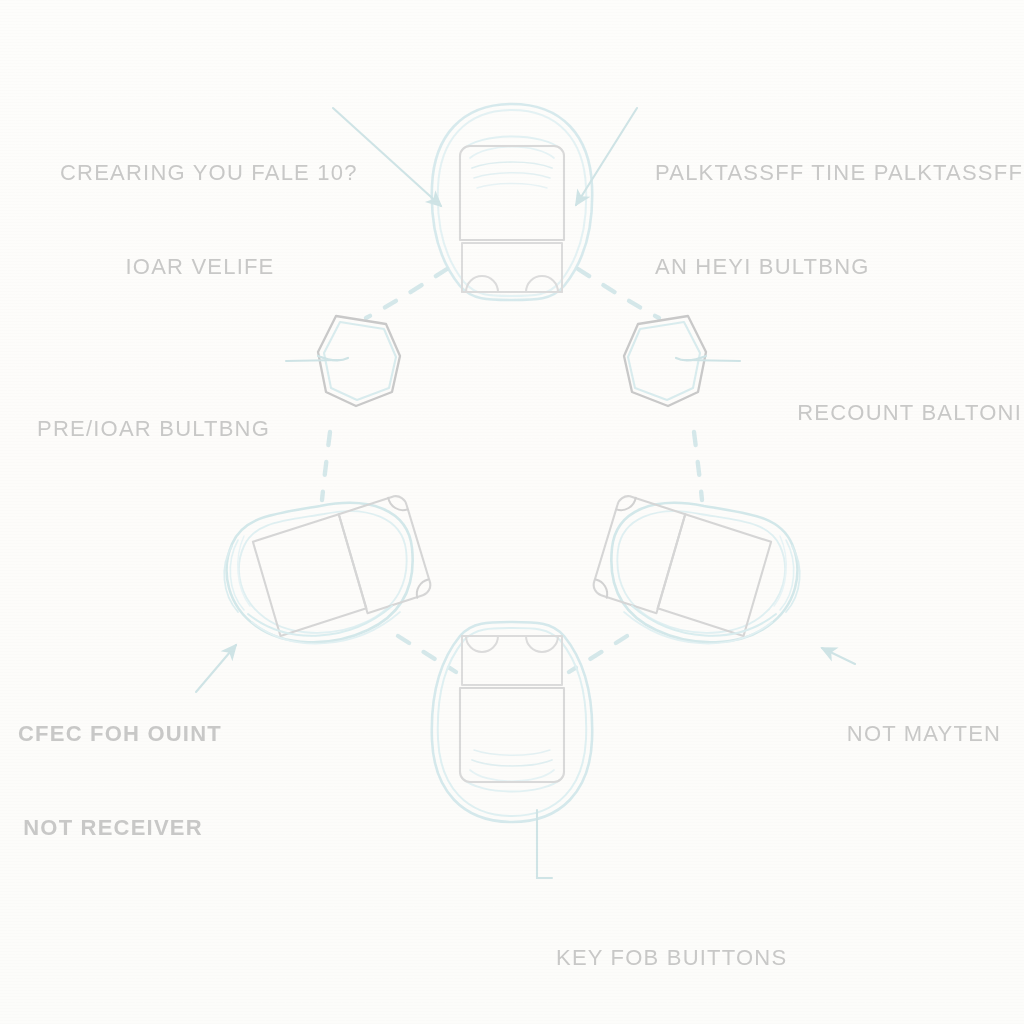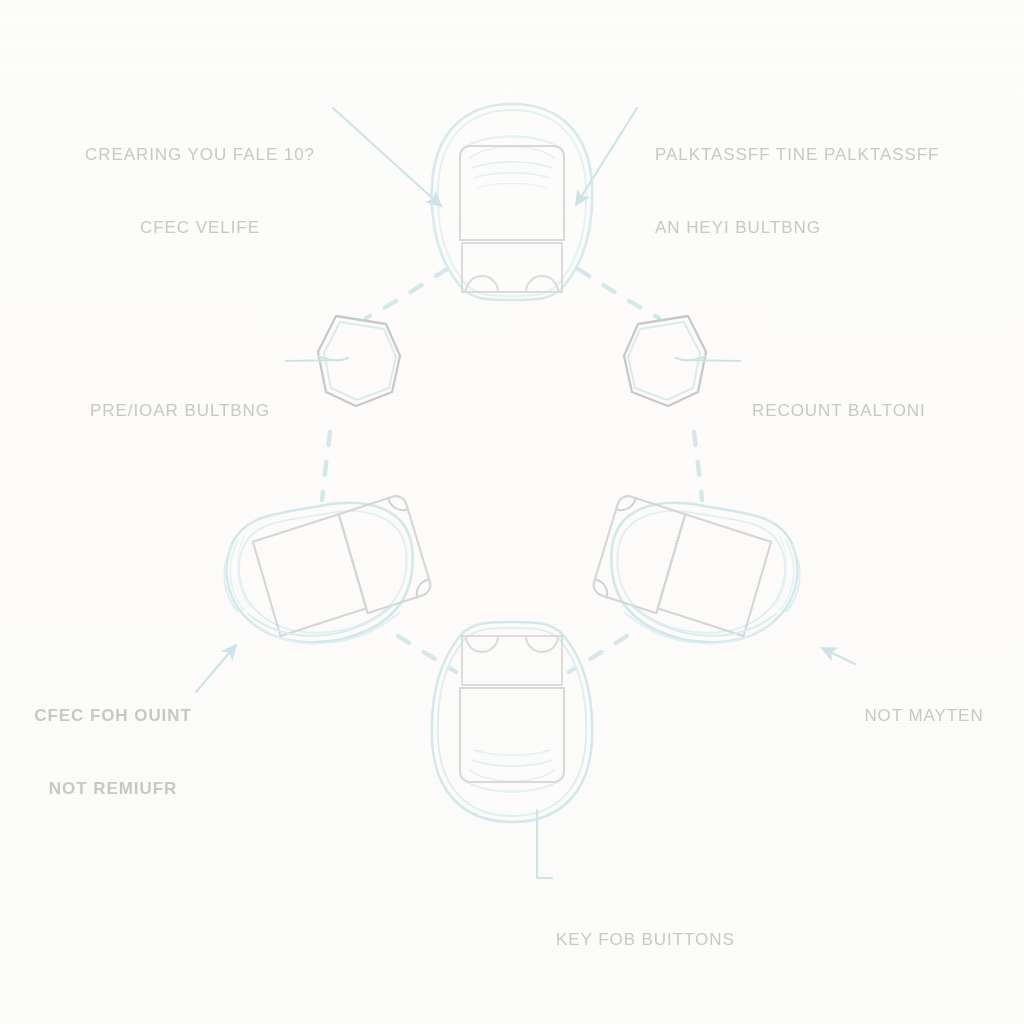--- a/index.html
+++ b/index.html
@@ -27,21 +27,21 @@
       rgba(255,255,255,0) 3px);
     pointer-events: none;
   }
   #art {
     position: absolute;
     inset: 0;
   }
   .lbl {
     position: absolute;
     color: #c8c8c7;
-    font-size: 17px;
+    font-size: 22px;
     letter-spacing: 0.055em;
     line-height: 1.42;
     white-space: pre;
     font-weight: 400;
   }
   .lbl.r { text-align: right; }
   .lbl.l { text-align: left; }
   .lbl.c { text-align: center; }
 </style>
 </head>
@@ -181,39 +181,39 @@
       <line x1="196" y1="692" x2="236" y2="645" marker-end="url(#arwf)"></line>
       <line x1="855" y1="664" x2="822" y2="648" marker-end="url(#arwf)"></line>
       <path d="M537,810 L537,878 L552,878"></path>
     </g>
   </svg>
 
   <div id="grain"></div>
 
   <div class="lbl c" style="left:60px; top:95px; width:280px;">
     <div>CREARING YOU FALE 10?</div>
-    <div>CFEC VELIFE</div>
+    <div>IOAR VELIFE</div>
   </div>
 
   <div class="lbl l" style="left:655px; top:95px; width:340px;">
     <div>PALKTASSFF TINE PALKTASSFF</div>
     <div>AN HEYI BULTBNG</div>
   </div>
 
   <div class="lbl r" style="left:20px; top:351px; width:250px;">
     <div>PRE/IOAR BULTBNG</div>
   </div>
 
-  <div class="lbl l" style="left:752px; top:351px; width:270px;">
+  <div class="lbl l" style="left:752px; top:335px; width:270px;text-align:right;">
     <div>RECOUNT BALTONI</div>
   </div>
 
   <div class="lbl c" style="left:18px; top:656px; width:190px;font-weight:bold;">
     <div>CFEC FOH OUINT</div>
-    <div>NOT REMIUFR</div>
+    <div>NOT RECEIVER</div>
   </div>
 
   <div class="lbl c" style="left:824px; top:656px; width:200px;">
     <div>NOT MAYTEN</div>
   </div>
 
   <div class="lbl l" style="left:556px; top:880px; width:330px;">
     <div>KEY FOB BUITTONS</div>
   </div>
 

